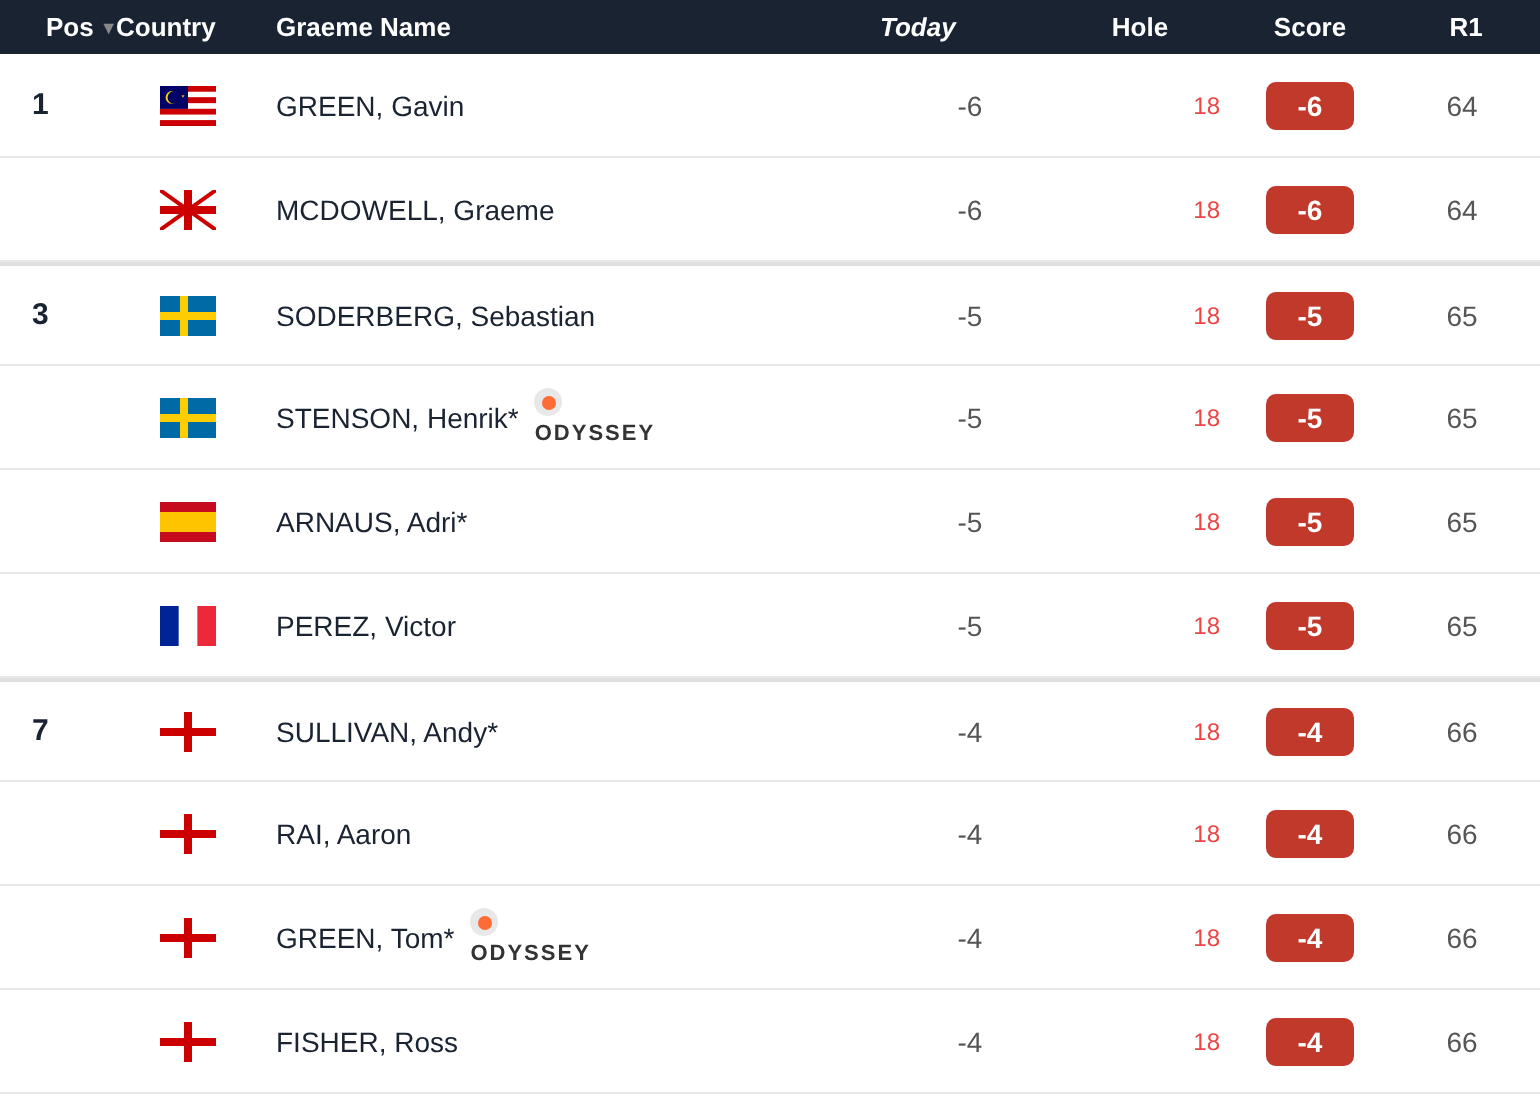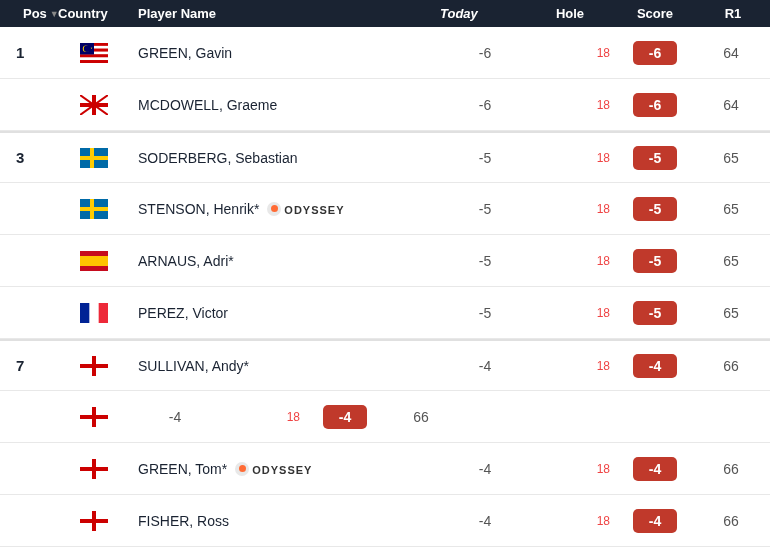--- a/index.html
+++ b/index.html
@@ -120,27 +120,28 @@
       height: 20px;
       display: inline-flex;
       align-items: center;
       justify-content: center;
       font-size: 20px;
       line-height: 1;
     }
 
     .odyssey-logo {
       display: inline-flex;
-      align-items: flex-end;
+      align-items: flex-start;
       gap: 3px;
       font-size: 11px;
       font-weight: 700;
       letter-spacing: 1px;
       color: #333;
       text-transform: uppercase;
+      flex-direction: column;
     }
     .odyssey-circle {
       width: 14px;
       height: 14px;
       border-radius: 50%;
       background: #e8e8e8;
       display: inline-flex;
       align-items: center;
       justify-content: center;
     }
@@ -158,21 +159,21 @@
 <div class="table-container">
 
   <div class="table-header">
     <div class="col-pos">
       <div class="header-pos">
         <span>Pos</span>
         <span class="sort-arrow">▼</span>
       </div>
     </div>
     <div class="col-country">Country</div>
-    <div class="col-name">Player Name</div>
+    <div class="col-name">Graeme Name</div>
     <div class="col-today">Today</div>
     <div class="col-hole">Hole</div>
     <div class="col-score">Score</div>
     <div class="col-r1">R1</div>
   </div>
 
   <div id="rows-container">
       <div class="table-row">
     <div class="pos-cell">1</div>
     <div class="country-cell">
@@ -344,20 +345,24 @@
     <div class="pos-cell"></div>
     <div class="country-cell">
       <span class="flag">
             <svg width="28" height="20" viewBox="0 0 28 20">
       <rect width="28" height="20" fill="#fff"></rect>
       <rect x="12" y="0" width="4" height="20" fill="#CC0000"></rect>
       <rect x="0" y="8" width="28" height="4" fill="#CC0000"></rect>
     </svg>
           </span>
     </div>
+    <div class="name-cell">
+      <span class="player-name">RAI, Aaron</span>
+
+    </div>
     <div class="today-cell">-4</div>
     <div class="hole-cell">18</div>
     <div class="score-cell">
       <span class="score-badge">-4</span>
     </div>
     <div class="r1-cell">66</div>
   </div>
       <div class="table-row">
     <div class="pos-cell"></div>
     <div class="country-cell">

